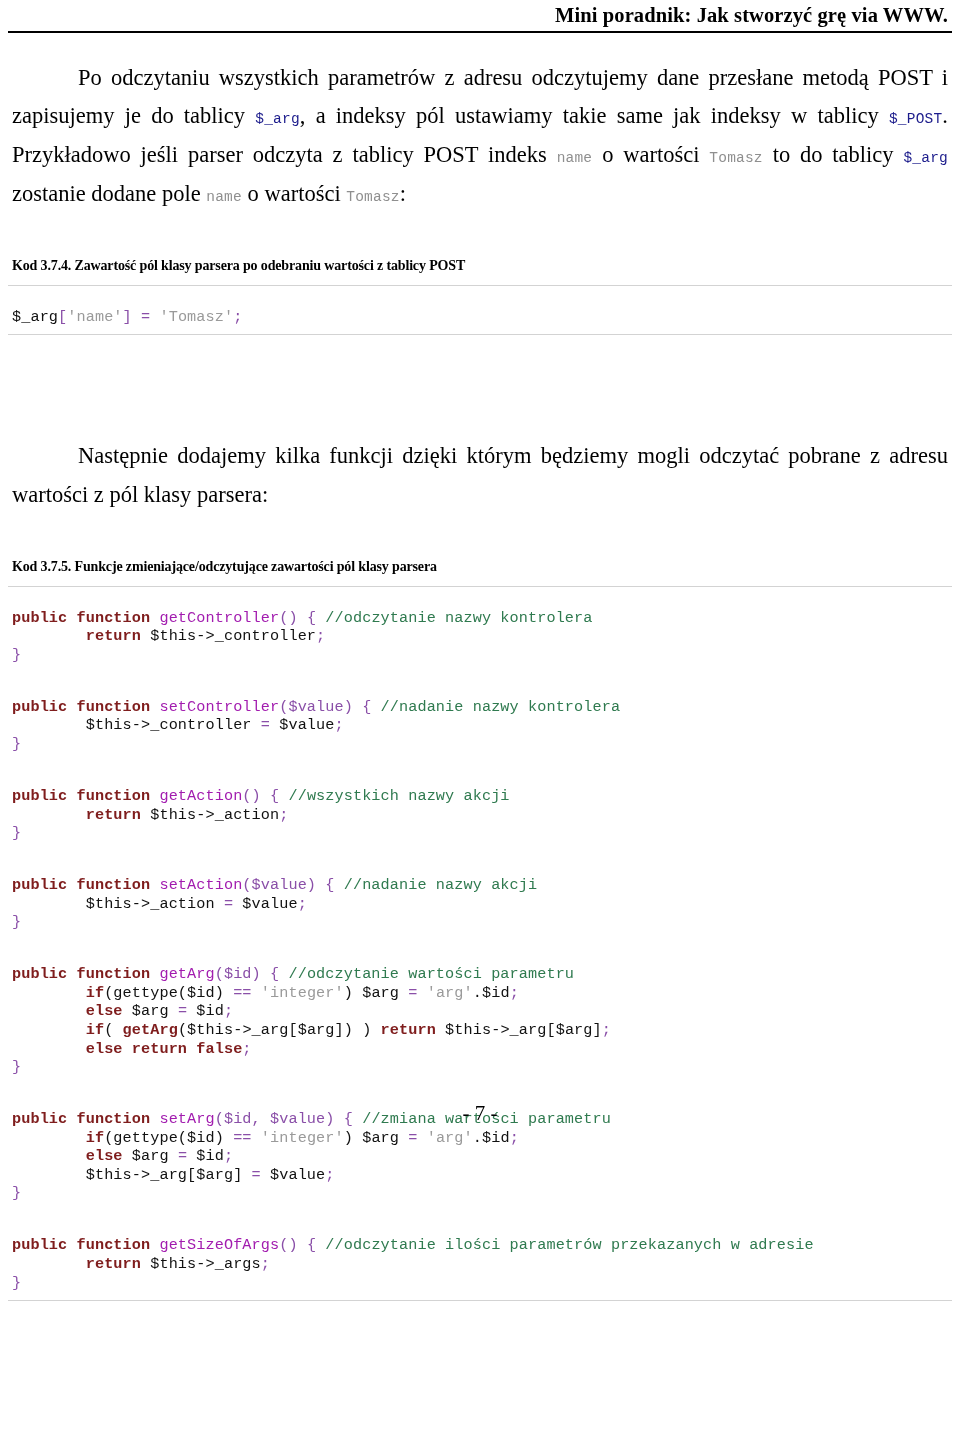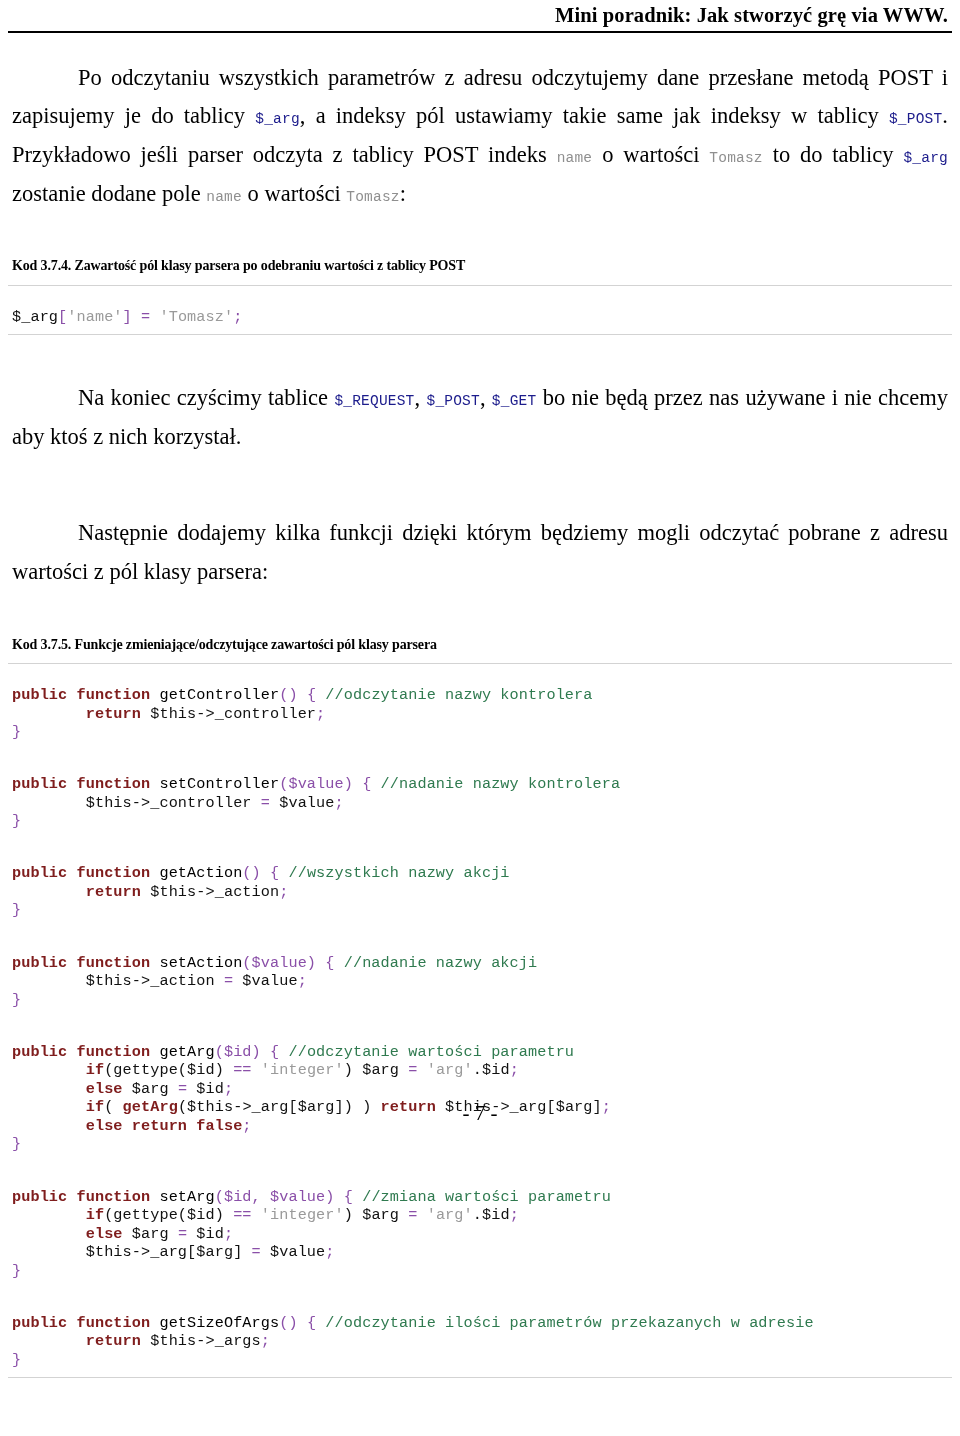--- a/index.html
+++ b/index.html
@@ -86,21 +86,21 @@
     font-family: "Liberation Mono", "DejaVu Sans Mono", monospace;
     font-size: 15.2px;
     line-height: 1.22;
     margin: 0;
     padding: 0 0 0 4px;
     white-space: pre;
     color: #111111;
     letter-spacing: 0.1px;
   }
   pre.code .kw    { color: #7f1d1d; font-weight: bold; }
-  pre.code .fn    { color: #000000; }
+  pre.code .fn    { color: #a21caf; }
   pre.code .punc  { color: #8a4fa8; }
   pre.code .cmt   { color: #2f7a4f; }
   pre.code .str   { color: #9a9a9a; }
   pre.code .var   { color: #111111; }
   pre.code .op    { color: #8a4fa8; }
 
   .blank-line { display: block; height: 15px; }
 
   
   .footer {
@@ -126,21 +126,20 @@
 
   <div class="spacer-lg"></div>
 
   <p class="caption">Kod 3.7.4. Zawartość pól klasy parsera po odebraniu wartości z tablicy POST</p>
   <div class="codeblock">
     <pre class="code"><span class="var">$_arg</span><span class="punc">[</span><span class="str">'name'</span><span class="punc">]</span><span class="var"> </span><span class="op">=</span><span class="var"> </span><span class="str">'Tomasz'</span><span class="punc">;</span></pre>
   </div>
 
   <div class="spacer-lg"></div>
 
-  <p class="para indent"><span>Na koniec czyścimy tablice </span><span class="icode var">$_REQUEST</span><span>, </span><span class="icode var">$_POST</span><span>, </span><span class="icode var">$_GET</span><span> bo nie będą przez nas używane i nie chcemy aby ktoś z nich korzystał.</span></p>
 
   <div class="spacer-lg"></div>
   <div class="spacer-sm"></div>
 
   <p class="para indent">Następnie dodajemy kilka funkcji dzięki którym będziemy mogli odczytać pobrane z adresu wartości z pól klasy parsera:</p>
 
   <div class="spacer-lg"></div>
 
   <p class="caption">Kod 3.7.5. Funkcje zmieniające/odczytujące zawartości pól klasy parsera</p>
   <div class="codeblock">

